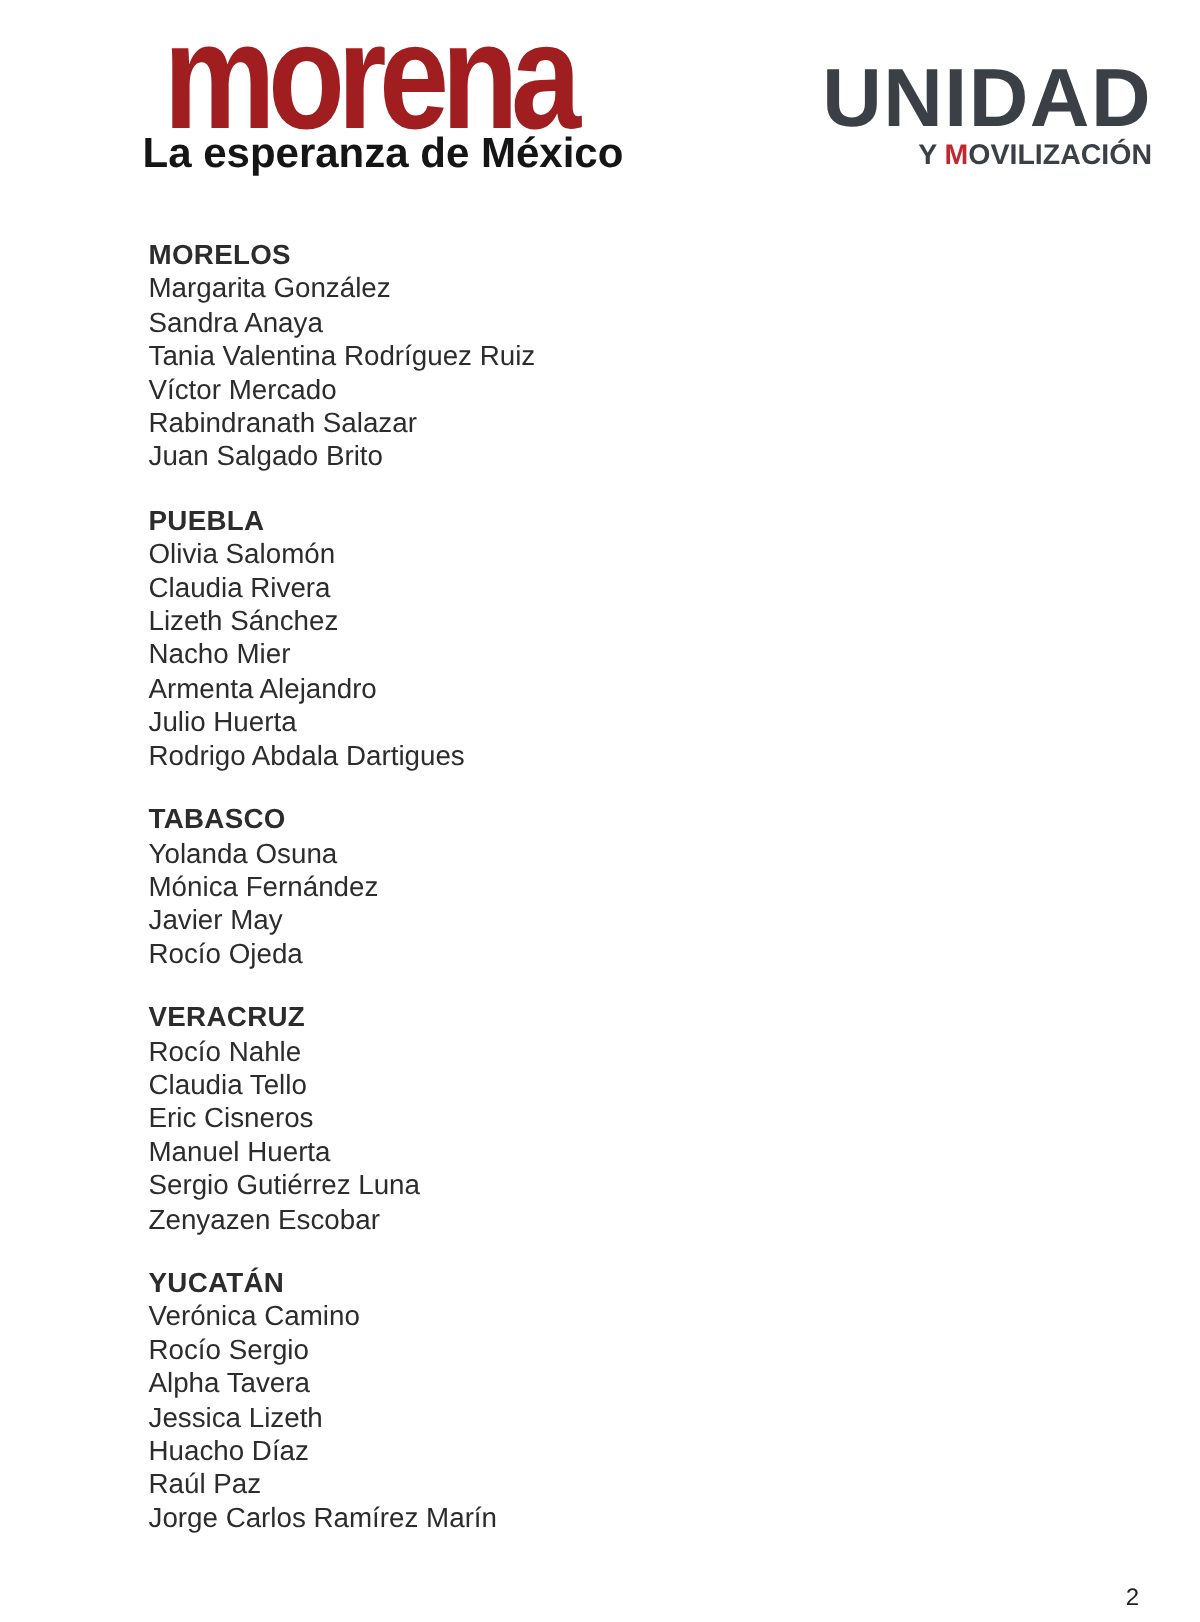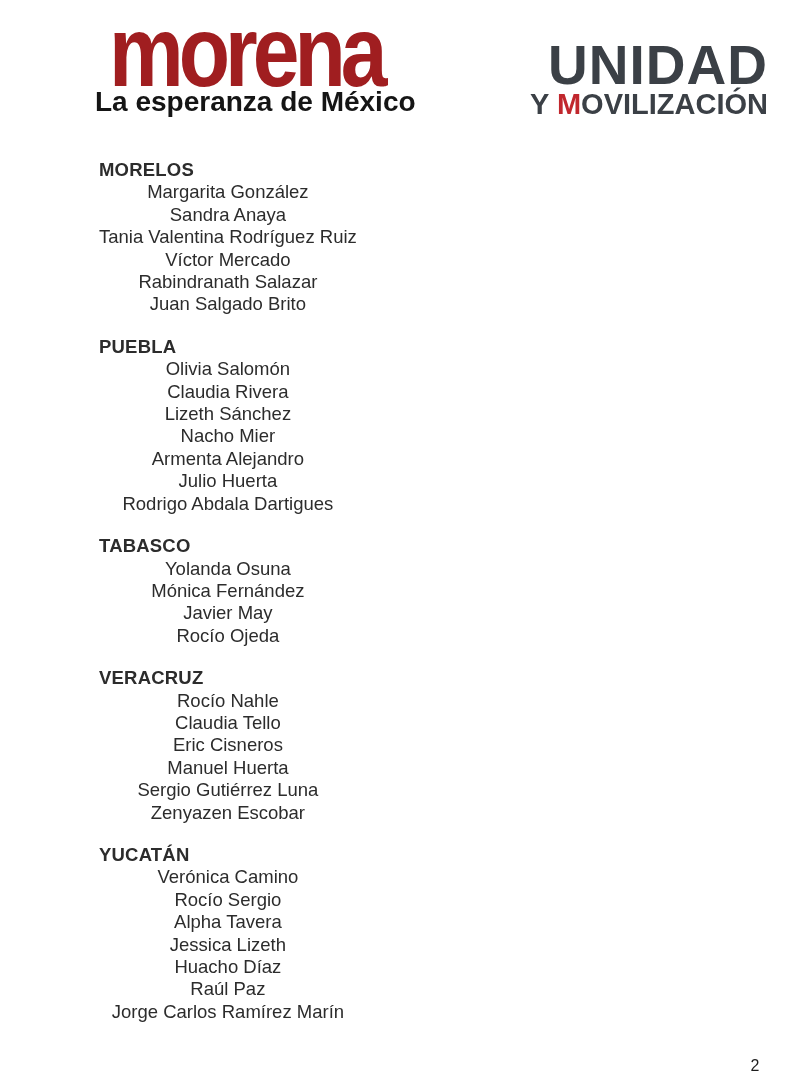--- a/index.html
+++ b/index.html
@@ -52,21 +52,21 @@
     line-height: 48px;
     font-weight: bold;
     letter-spacing: 1px;
     color: var(--unidad-gray, #3B4046);
     white-space: nowrap;
   }
   .unidad-line2 {
     position: absolute;
     right: 47px;
     top: 89px;
-    font-size: 29px;
+    font-size: 19px;
     line-height: 30px;
     font-weight: bold;
     color: var(--unidad-gray, #3B4046);
     white-space: nowrap;
   }
   .unidad-line2 .accent {
     color: var(--accent-red, #C1272D);
   }
 
   
@@ -86,21 +86,20 @@
     letter-spacing: 0.2px;
     color: var(--text, #2C2C2C);
     white-space: nowrap;
   }
   .person-name {
     font-size: 18.5px;
     line-height: 22.4px;
     font-weight: normal;
     color: var(--text, #2C2C2C);
     white-space: nowrap;
-    text-align: center;
   }
 
   
   .page-number {
     position: absolute;
     left: 728px;
     top: 1056px;
     width: 24px;
     text-align: center;
     font-size: 16px;

